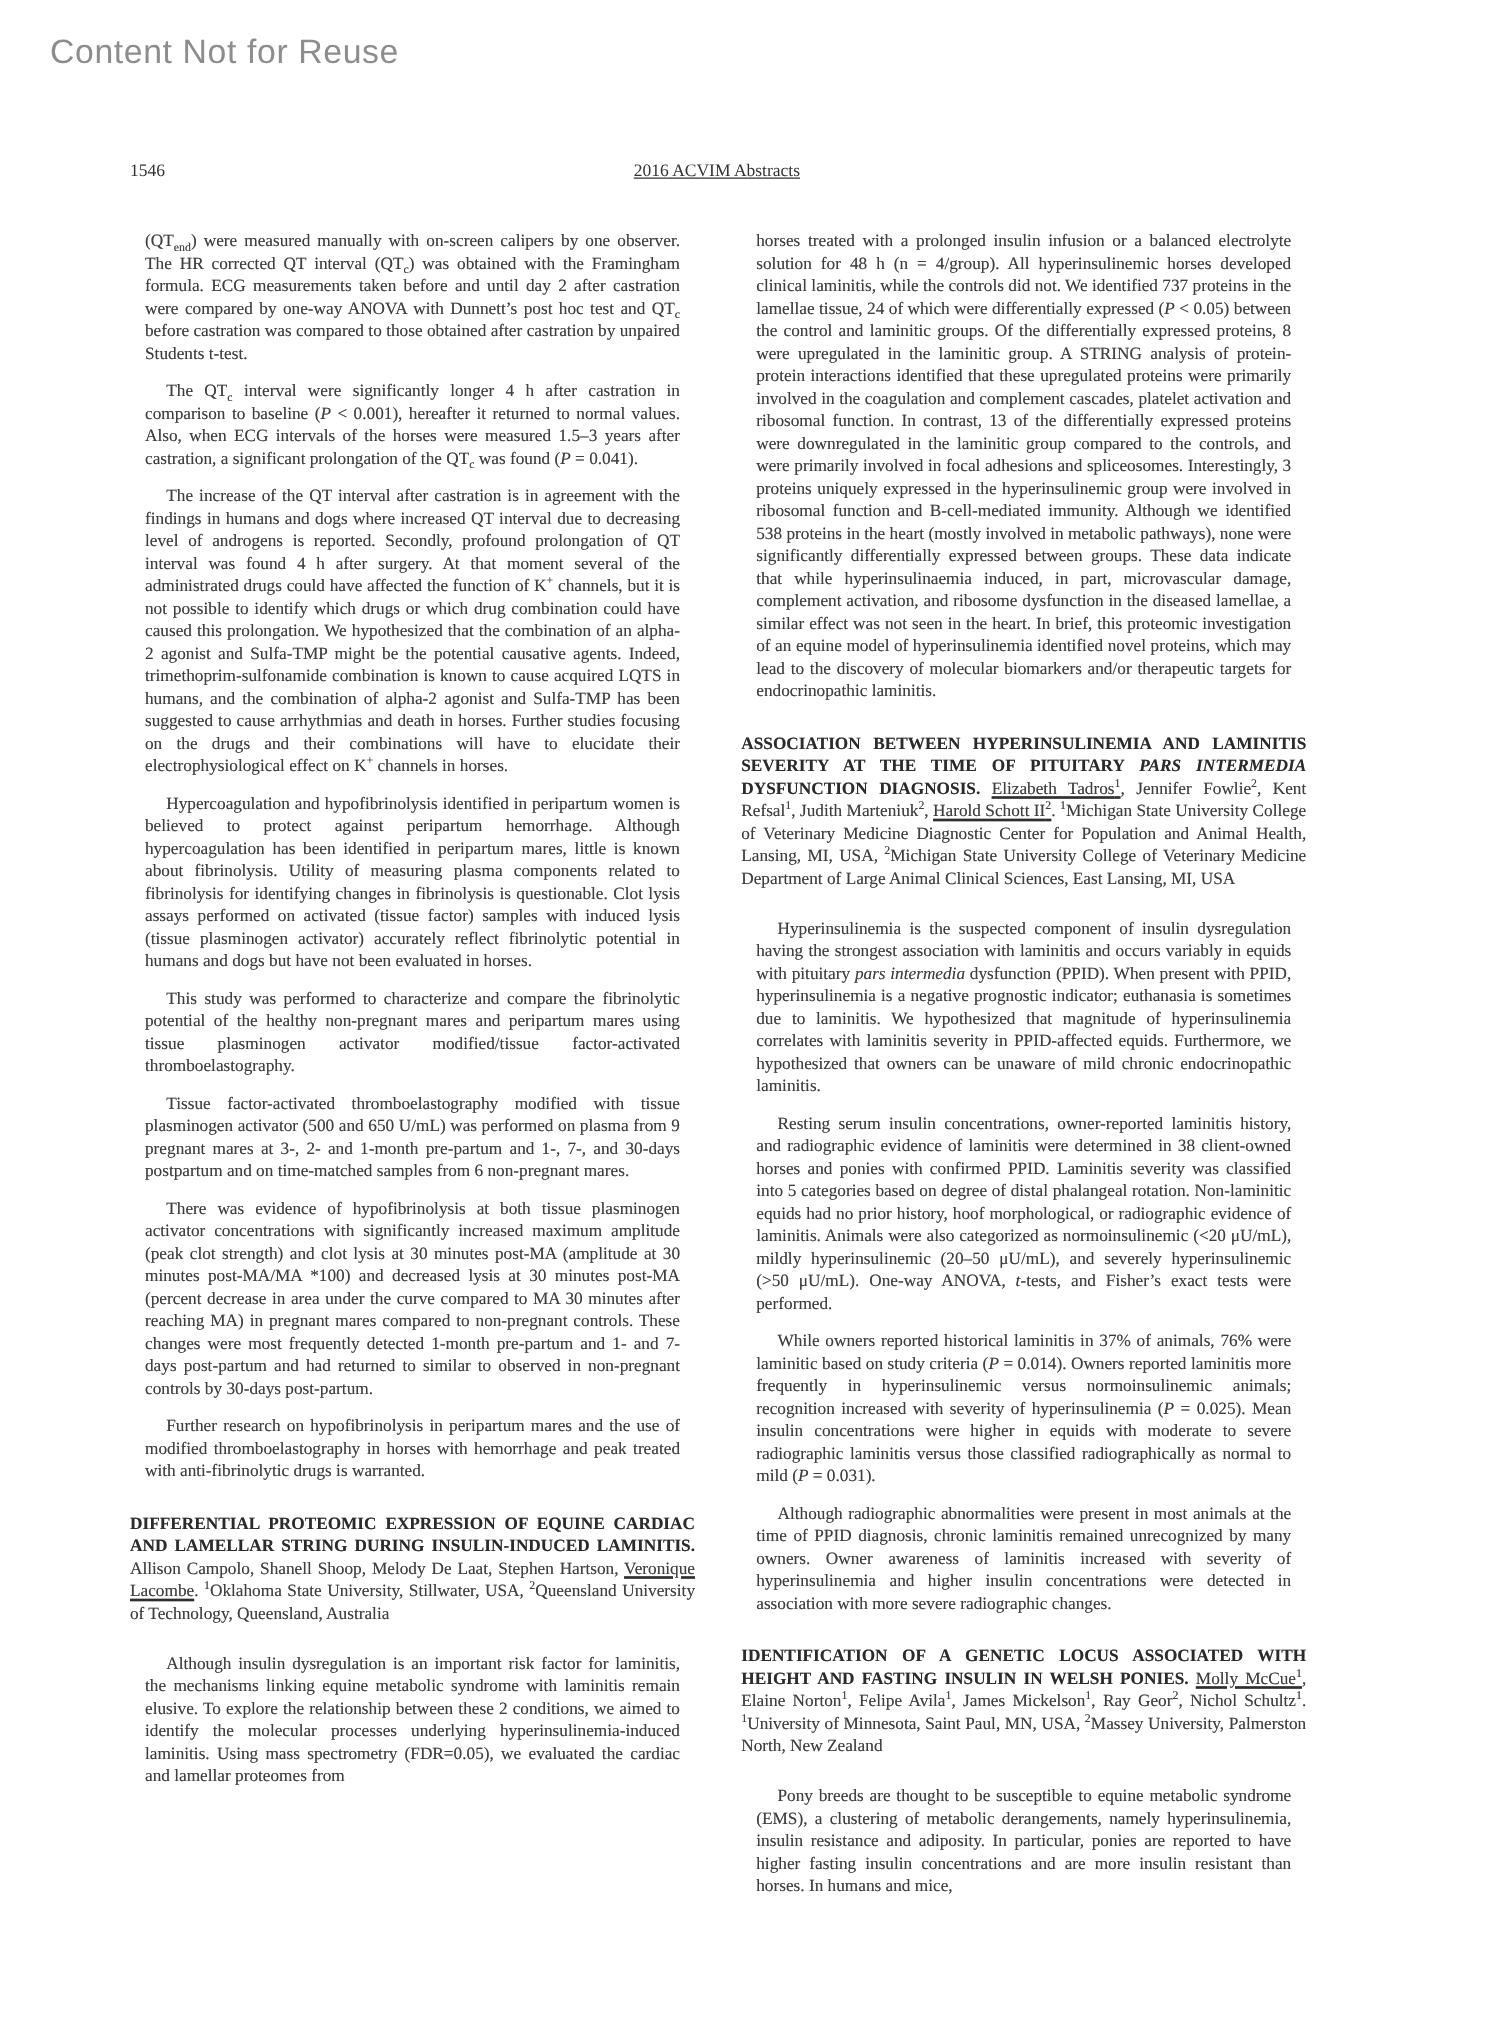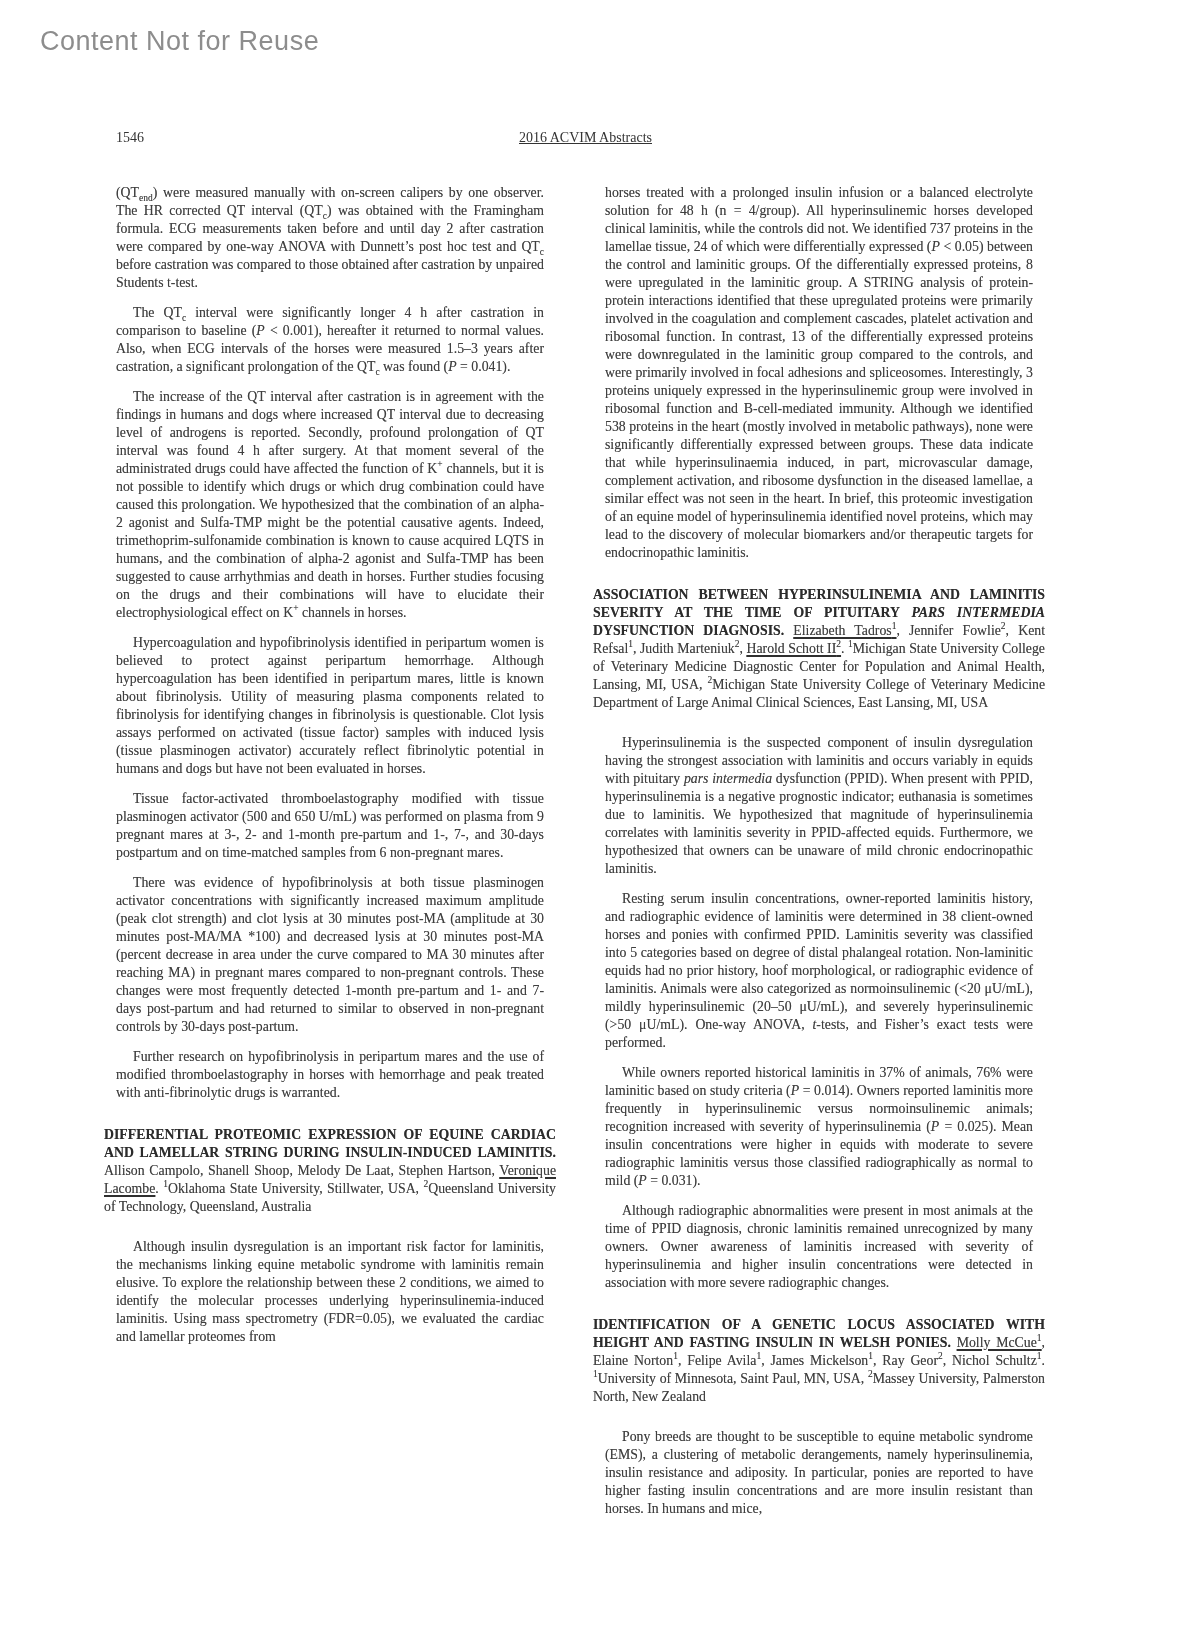--- a/index.html
+++ b/index.html
@@ -19,21 +19,21 @@
     overflow:hidden;
   }
   .watermark{
     position:absolute;left:30px;top:26px;
     font-family:"Liberation Sans","DejaVu Sans",sans-serif;
     font-size:27px;color:var(--watermark-text);
     letter-spacing:0.5px;
     margin-left:10px;
   }
   .page-header{
-    position:absolute;top:130px;left:116px;width:939px;
+    position:absolute;top:130px;left:104px;width:939px;
     font-size:14px;color:#333;
   }
   .page-number{position:absolute;left:0;top:0;}
   .journal-title{display:block;text-align:center;text-decoration:underline;}
   .columns{
     position:absolute;top:172px;left:104px;width:941px;
     display:flex;gap:37px;
   }
   .col{
     width:452px;
@@ -67,20 +67,21 @@
     <span class="page-number">1546</span>
     <span class="journal-title">2016 ACVIM Abstracts</span>
   </div>
 
   <div class="columns">
     <div class="col" id="col-left">
         <div class="para flush">(QT<sub>end</sub>) were measured manually with on-screen calipers by one observer. The HR corrected QT interval (QT<sub>c</sub>) was obtained with the Framingham formula. ECG measurements taken before and until day 2 after castration were compared by one-way ANOVA with Dunnett’s post hoc test and QT<sub>c</sub> before castration was compared to those obtained after castration by unpaired Students t-test.</div>
         <div class="para">The QT<sub>c</sub> interval were significantly longer 4 h after castration in comparison to baseline (<i>P</i> &lt; 0.001), hereafter it returned to normal values. Also, when ECG intervals of the horses were measured 1.5–3 years after castration, a significant prolongation of the QT<sub>c</sub> was found (<i>P</i> = 0.041).</div>
         <div class="para">The increase of the QT interval after castration is in agreement with the findings in humans and dogs where increased QT interval due to decreasing level of androgens is reported. Secondly, profound prolongation of QT interval was found 4 h after surgery. At that moment several of the administrated drugs could have affected the function of K<sup>+</sup> channels, but it is not possible to identify which drugs or which drug combination could have caused this prolongation. We hypothesized that the combination of an alpha-2 agonist and Sulfa-TMP might be the potential causative agents. Indeed, trimethoprim-sulfonamide combination is known to cause acquired LQTS in humans, and the combination of alpha-2 agonist and Sulfa-TMP has been suggested to cause arrhythmias and death in horses. Further studies focusing on the drugs and their combinations will have to elucidate their electrophysiological effect on K<sup>+</sup> channels in horses.</div>
         <div class="para">Hypercoagulation and hypofibrinolysis identified in peripartum women is believed to protect against peripartum hemorrhage. Although hypercoagulation has been identified in peripartum mares, little is known about fibrinolysis. Utility of measuring plasma components related to fibrinolysis for identifying changes in fibrinolysis is questionable. Clot lysis assays performed on activated (tissue factor) samples with induced lysis (tissue plasminogen activator) accurately reflect fibrinolytic potential in humans and dogs but have not been evaluated in horses.</div>
+        <div class="para">This study was performed to characterize and compare the fibrinolytic potential of the healthy non-pregnant mares and peripartum mares using tissue plasminogen activator modified/tissue factor-activated thromboelastography.</div>
         <div class="para">Tissue factor-activated thromboelastography modified with tissue plasminogen activator (500 and 650 U/mL) was performed on plasma from 9 pregnant mares at 3-, 2- and 1-month pre-partum and 1-, 7-, and 30-days postpartum and on time-matched samples from 6 non-pregnant mares.</div>
         <div class="para">There was evidence of hypofibrinolysis at both tissue plasminogen activator concentrations with significantly increased maximum amplitude (peak clot strength) and clot lysis at 30 minutes post-MA (amplitude at 30 minutes post-MA/MA *100) and decreased lysis at 30 minutes post-MA (percent decrease in area under the curve compared to MA 30 minutes after reaching MA) in pregnant mares compared to non-pregnant controls. These changes were most frequently detected 1-month pre-partum and 1- and 7-days post-partum and had returned to similar to observed in non-pregnant controls by 30-days post-partum.</div>
         <div class="para">Further research on hypofibrinolysis in peripartum mares and the use of modified thromboelastography in horses with hemorrhage and peak treated with anti-fibrinolytic drugs is warranted.</div>
         <div class="abs-heading"><b>DIFFERENTIAL PROTEOMIC EXPRESSION OF EQUINE CARDIAC AND LAMELLAR STRING DURING INSULIN-INDUCED LAMINITIS.</b> Allison Campolo, Shanell Shoop, Melody De Laat, Stephen Hartson, <span class="ua">Veronique Lacombe</span>. <sup>1</sup>Oklahoma State University, Stillwater, USA, <sup>2</sup>Queensland University of Technology, Queensland, Australia</div>
         <div class="para">Although insulin dysregulation is an important risk factor for laminitis, the mechanisms linking equine metabolic syndrome with laminitis remain elusive. To explore the relationship between these 2 conditions, we aimed to identify the molecular processes underlying hyperinsulinemia-induced laminitis. Using mass spectrometry (FDR=0.05), we evaluated the cardiac and lamellar proteomes from</div>
       </div>
     <div class="col" id="col-right">
         <div class="para flush">horses treated with a prolonged insulin infusion or a balanced electrolyte solution for 48 h (n = 4/group). All hyperinsulinemic horses developed clinical laminitis, while the controls did not. We identified 737 proteins in the lamellae tissue, 24 of which were differentially expressed (<i>P</i> &lt; 0.05) between the control and laminitic groups. Of the differentially expressed proteins, 8 were upregulated in the laminitic group. A STRING analysis of protein-protein interactions identified that these upregulated proteins were primarily involved in the coagulation and complement cascades, platelet activation and ribosomal function. In contrast, 13 of the differentially expressed proteins were downregulated in the laminitic group compared to the controls, and were primarily involved in focal adhesions and spliceosomes. Interestingly, 3 proteins uniquely expressed in the hyperinsulinemic group were involved in ribosomal function and B-cell-mediated immunity. Although we identified 538 proteins in the heart (mostly involved in metabolic pathways), none were significantly differentially expressed between groups. These data indicate that while hyperinsulinaemia induced, in part, microvascular damage, complement activation, and ribosome dysfunction in the diseased lamellae, a similar effect was not seen in the heart. In brief, this proteomic investigation of an equine model of hyperinsulinemia identified novel proteins, which may lead to the discovery of molecular biomarkers and/or therapeutic targets for endocrinopathic laminitis.</div>
         <div class="abs-heading"><b>ASSOCIATION BETWEEN HYPERINSULINEMIA AND LAMINITIS SEVERITY AT THE TIME OF PITUITARY <i>PARS INTERMEDIA</i> DYSFUNCTION DIAGNOSIS.</b> <span class="ua">Elizabeth Tadros<sup>1</sup></span>, Jennifer Fowlie<sup>2</sup>, Kent Refsal<sup>1</sup>, Judith Marteniuk<sup>2</sup>, <span class="ua">Harold Schott II<sup>2</sup></span>. <sup>1</sup>Michigan State University College of Veterinary Medicine Diagnostic Center for Population and Animal Health, Lansing, MI, USA, <sup>2</sup>Michigan State University College of Veterinary Medicine Department of Large Animal Clinical Sciences, East Lansing, MI, USA</div>
         <div class="para">Hyperinsulinemia is the suspected component of insulin dysregulation having the strongest association with laminitis and occurs variably in equids with pituitary <i>pars intermedia</i> dysfunction (PPID). When present with PPID, hyperinsulinemia is a negative prognostic indicator; euthanasia is sometimes due to laminitis. We hypothesized that magnitude of hyperinsulinemia correlates with laminitis severity in PPID-affected equids. Furthermore, we hypothesized that owners can be unaware of mild chronic endocrinopathic laminitis.</div>

